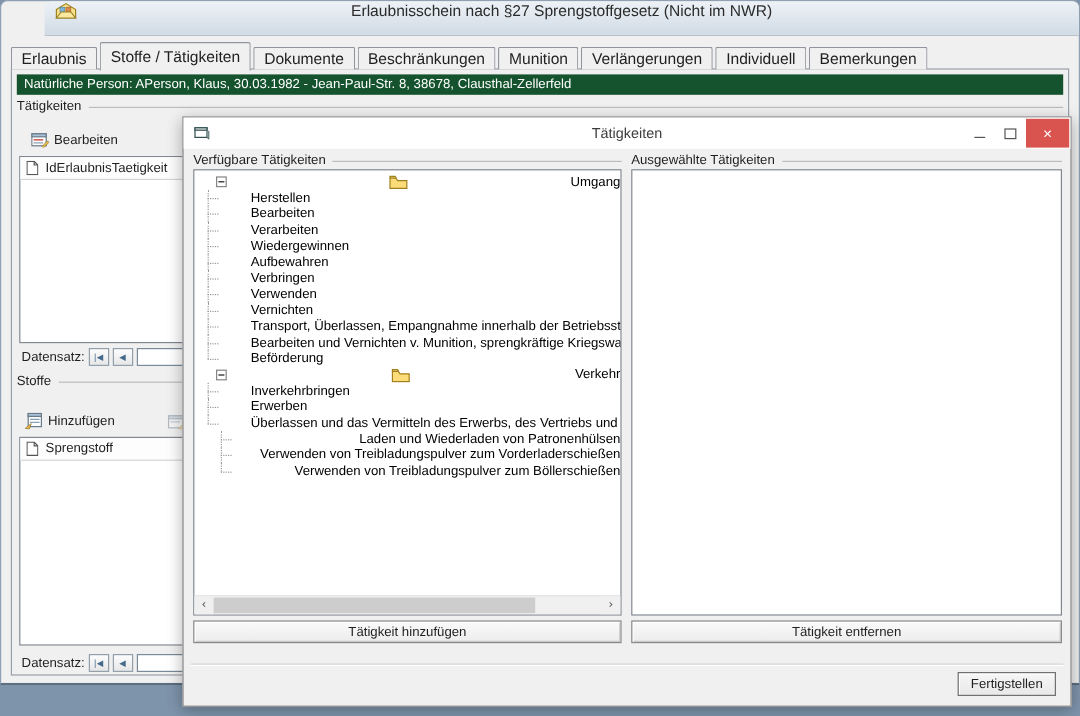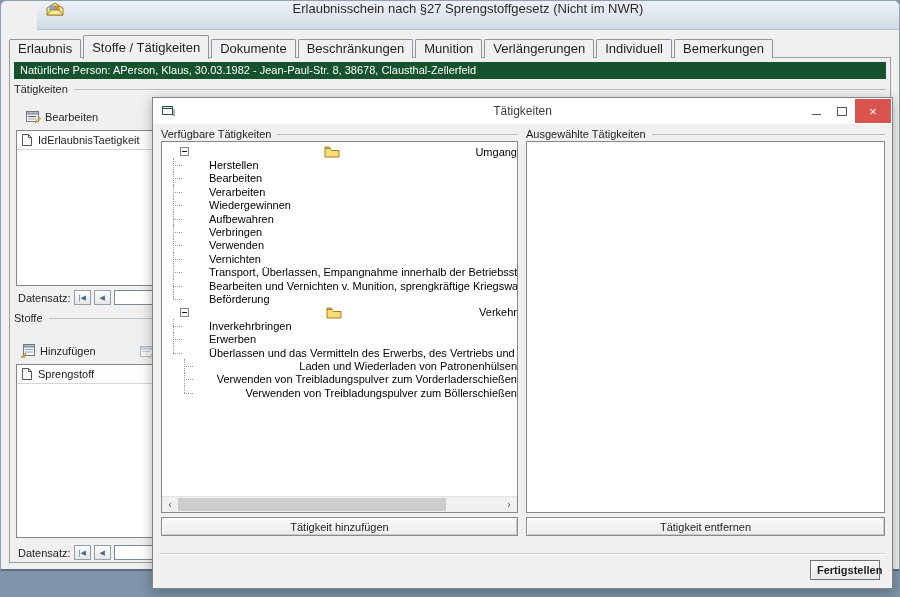--- a/index.html
+++ b/index.html
@@ -96,24 +96,24 @@
 
   .selbox{position:absolute;left:373px;top:43px;width:359px;height:372px;background:#fff;
     border:1px solid #828790;box-sizing:border-box;}
 
   .dlg-button{position:absolute;height:19px;border:1px solid #8a8a8a;
     background:linear-gradient(#fafafa,#ececec);font-size:11px;color:#1f1f1f;
     font-family:"Liberation Sans",sans-serif;
     box-shadow:inset 1px 1px 0 #ffffff, inset -1px -1px 0 #c9c9c9;box-sizing:border-box;}
   .separator{position:absolute;left:6px;right:6px;top:455px;border-top:1px solid #d0d0d0;
     border-bottom:1px solid #ffffff;height:0;}
-  .finish-btn{position:absolute;right:12px;top:462px;width:70px;height:20px;
+  .finish-btn{position:absolute;right:12px;top:462px;width:82px;height:20px;
     border:1px solid #707070;background:linear-gradient(#f6f6f6,#e9e9e9);font-size:11px;
     color:#1f1f1f;font-family:"Liberation Sans",sans-serif;
-    box-shadow:inset 1px 1px 0 #ffffff;box-sizing:border-box;font-weight:bold;}
+    box-shadow:inset 1px 1px 0 #ffffff;box-sizing:border-box;}
 </style>
 </head>
 <body>
 
 <div id="stage">
 
   <div class="main-window">
 
     <div class="titlebar">
       <svg class="app-icon" viewBox="0 0 20 16">

